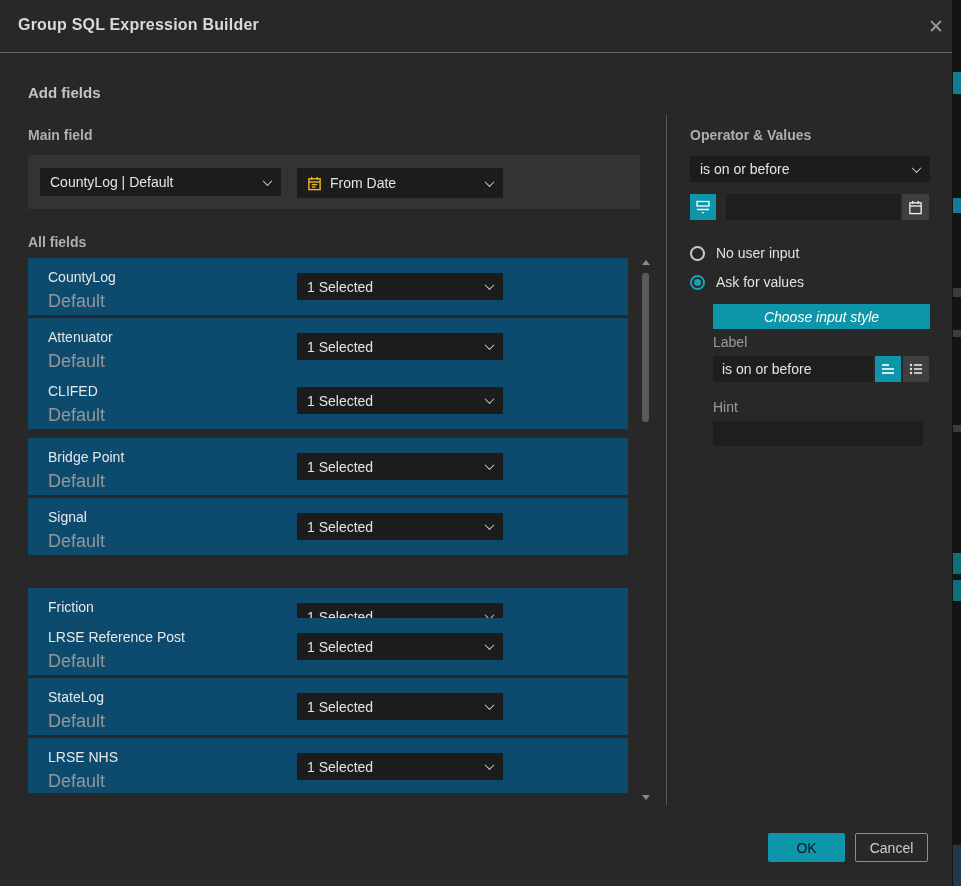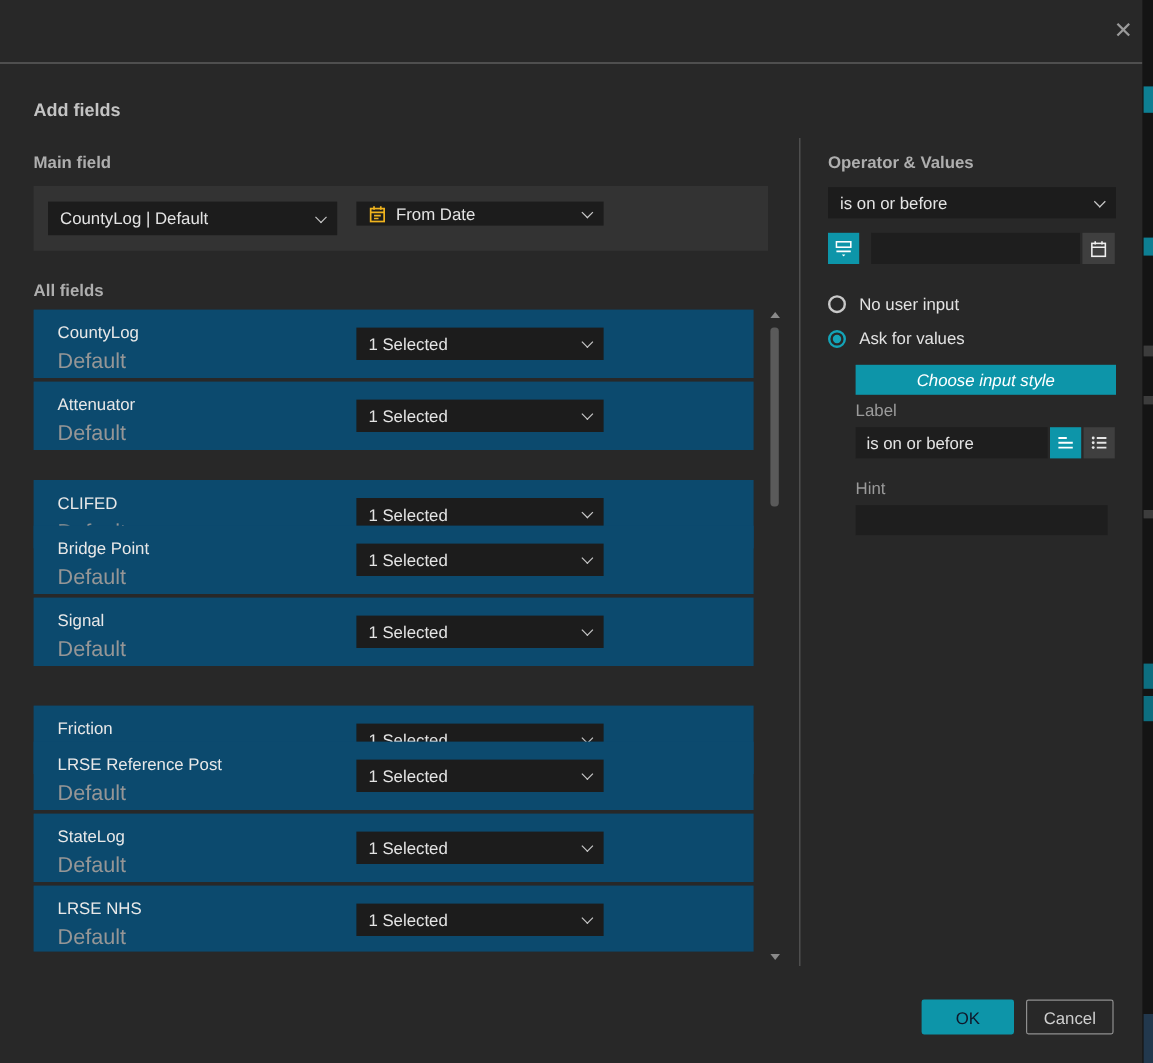--- a/index.html
+++ b/index.html
@@ -27,21 +27,21 @@
     background:#1c1c1c; color:#e4e4e4; font-size:14px;
     display:flex; align-items:center; padding:0 10px; gap:8px; cursor:pointer;
   }
   .dropdown .txt { flex:1; white-space:nowrap; overflow:hidden; }
   .chev { width:7px; height:7px; border-right:1.5px solid #c9c9c9; border-bottom:1.5px solid #c9c9c9;
           transform:rotate(45deg) translate(-1px,-1px); flex:0 0 auto; }
 
   
   .main-panel { left:28px; top:155px; width:612px; height:54px; background:#333333; }
   .dd-dataset { left:40px; top:168px; width:241px; height:28px; }
-  .dd-field   { left:297px; top:168px; width:206px; height:20px; }
+  .dd-field   { left:297px; top:168px; width:206px; height:30px; }
 
   
   .field-row { left:28px; width:600px; height:57px; background:#0c4a6e; }
   .field-row .fname { position:absolute; left:20px; top:11px; font-size:14px; color:#e8e8e8; }
   .field-row .fsub  { position:absolute; left:20px; top:33px; font-size:18px; color:#969696; }
   .field-row .dropdown { position:absolute; left:269px; top:15px; width:206px; height:27px; }
 
   
   .sb-thumb { left:642px; top:273px; width:7px; height:149px; background:#5a5a5a; border-radius:3px; }
   .sb-arrow-up { left:642px; top:260px; width:0; height:0;
@@ -93,20 +93,21 @@
             align-items:center; justify-content:center; font-family:"Liberation Sans",sans-serif; }
 
   
   .edge-strip { left:952px; top:0; width:9px; height:886px; background:#141414; }
   .edge-seg { position:absolute; left:1px; width:8px; }
 </style>
 </head>
 <body>
 
 <div class="abs titlebar">
+  <div class="abs title">Group SQL Expression Builder</div>
   <div class="abs close-btn">✕</div>
 </div>
 
 <div class="abs h1" style="left:28px; top:84px;">Add fields</div>
 <div class="abs h2" style="left:28px; top:127px;">Main field</div>
 
 <div class="abs main-panel">
   <div class="abs dropdown dd-dataset" style="left:12px; top:13px; position:absolute;">
     <span class="txt">CountyLog | Default</span>
     <span class="chev"></span>
@@ -138,21 +139,21 @@
   </div>
 </div>
 <div class="abs field-row" style="top:318px;">
   <div class="fname">Attenuator</div>
   <div class="fsub">Default</div>
   <div class="dropdown">
     <span class="txt">1 Selected</span>
     <span class="chev"></span>
   </div>
 </div>
-<div class="abs field-row" style="top:400px;">
+<div class="abs field-row" style="top:372px;">
   <div class="fname">CLIFED</div>
   <div class="fsub">Default</div>
   <div class="dropdown">
     <span class="txt">1 Selected</span>
     <span class="chev"></span>
   </div>
 </div>
 <div class="abs field-row" style="top:438px;">
   <div class="fname">Bridge Point</div>
   <div class="fsub">Default</div>

